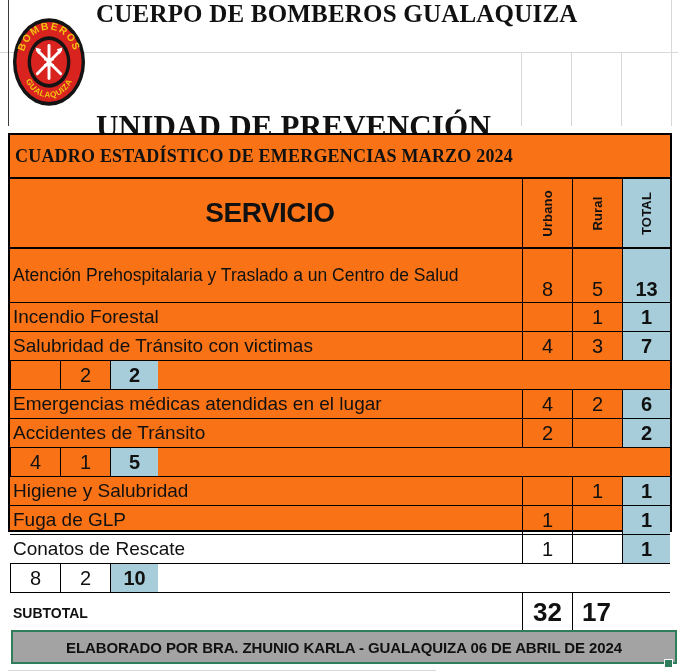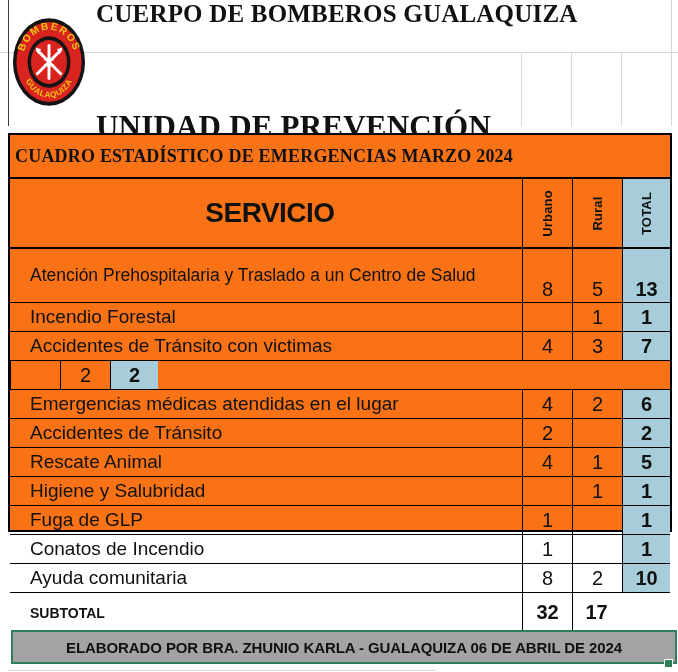--- a/index.html
+++ b/index.html
@@ -35,31 +35,31 @@
   .title-row{height:44px;border-bottom:2px solid #000;align-items:center;}
   .title-row .title-span{
     display:block;width:508px;text-align:center;
     font-family:"Liberation Serif",serif;font-weight:700;font-size:18px;letter-spacing:.2px;
   }
   .head-row{height:70px;border-bottom:2px solid #000;}
   .r-tall{height:54px;}
   .r-std{height:29px;}
   .r-sub{height:39px;}
 
-  .svc{width:512px;display:flex;align-items:center;padding-left:20px;font-size:19px;overflow:hidden;white-space:nowrap;}
+  .svc{width:512px;display:flex;align-items:center;padding-left:3px;font-size:19px;overflow:hidden;white-space:nowrap;}
   .num{width:50px;display:flex;align-items:center;justify-content:center;font-size:20px;border-left:1px solid #000;}
   .num:last-child{width:48px;}
   .tot{background:var(--total-bg);font-weight:700;}
 
   .svc-head{justify-content:center;font-weight:700;font-size:28px;letter-spacing:-.5px;padding-left:8px;}
   .vcell .vtext{transform:rotate(-90deg);white-space:nowrap;font-weight:700;font-size:13px;letter-spacing:.2px;}
   .r-tall .num{align-items:flex-end;padding-bottom:3px;line-height:1;}
   .r-tall .svc{font-size:17.5px;}
   .r-sub .svc{font-weight:700;font-size:14px;}
-  .r-sub .num{font-size:20px;font-weight:700;}
+  .r-sub .num{font-size:26px;font-weight:700;}
 
   
   .footer-cell{
     left:11px;top:630px;width:666px;height:34px;
     border:2px solid var(--sel-green);
     display:flex;align-items:center;justify-content:center;
     font-weight:700;font-size:15px;letter-spacing:-.1px;white-space:nowrap;background:#a3a3a3;
   }
   .fill-handle{left:664px;top:659px;width:9px;height:9px;background:var(--sel-green);border:1px solid #fff;}
 </style>
@@ -132,21 +132,21 @@
   </div>
 
   <div class="row r-std">
     <div class="svc">Incendio Forestal</div>
     <div class="num"></div>
     <div class="num">1</div>
     <div class="num tot">1</div>
   </div>
 
   <div class="row r-std">
-    <div class="svc">Accidentes de Tránsito con victimas</div>
+    <div class="svc">Salubridad de Tránsito con victimas</div>
     <div class="num">4</div>
     <div class="num">3</div>
     <div class="num tot">7</div>
   </div>
 
   <div class="row r-std">
     <div class="num"></div>
     <div class="num">2</div>
     <div class="num tot">2</div>
   </div>
@@ -159,49 +159,47 @@
   </div>
 
   <div class="row r-std">
     <div class="svc">Accidentes de Tránsito</div>
     <div class="num">2</div>
     <div class="num"></div>
     <div class="num tot">2</div>
   </div>
 
   <div class="row r-std">
-    <div class="svc">Rescate Animal</div>
     <div class="num">4</div>
     <div class="num">1</div>
     <div class="num tot">5</div>
   </div>
 
   <div class="row r-std">
     <div class="svc">Higiene y Salubridad</div>
     <div class="num"></div>
     <div class="num">1</div>
     <div class="num tot">1</div>
   </div>
 
   <div class="row r-std">
     <div class="svc">Fuga de GLP</div>
     <div class="num">1</div>
     <div class="num"></div>
     <div class="num tot">1</div>
   </div>
 
   <div class="row r-std">
-    <div class="svc">Conatos de Incendio</div>
-    <div class="num">1</div>
-    <div class="num"></div>
-    <div class="num tot">1</div>
-  </div>
-
-  <div class="row r-std">
-    <div class="svc">Ayuda comunitaria</div>
+    <div class="svc">Conatos de Rescate</div>
+    <div class="num">1</div>
+    <div class="num"></div>
+    <div class="num tot">1</div>
+  </div>
+
+  <div class="row r-std">
     <div class="num">8</div>
     <div class="num">2</div>
     <div class="num tot">10</div>
   </div>
 
   <div class="row r-sub">
     <div class="svc">SUBTOTAL</div>
     <div class="num">32</div>
     <div class="num">17</div>
   </div>

